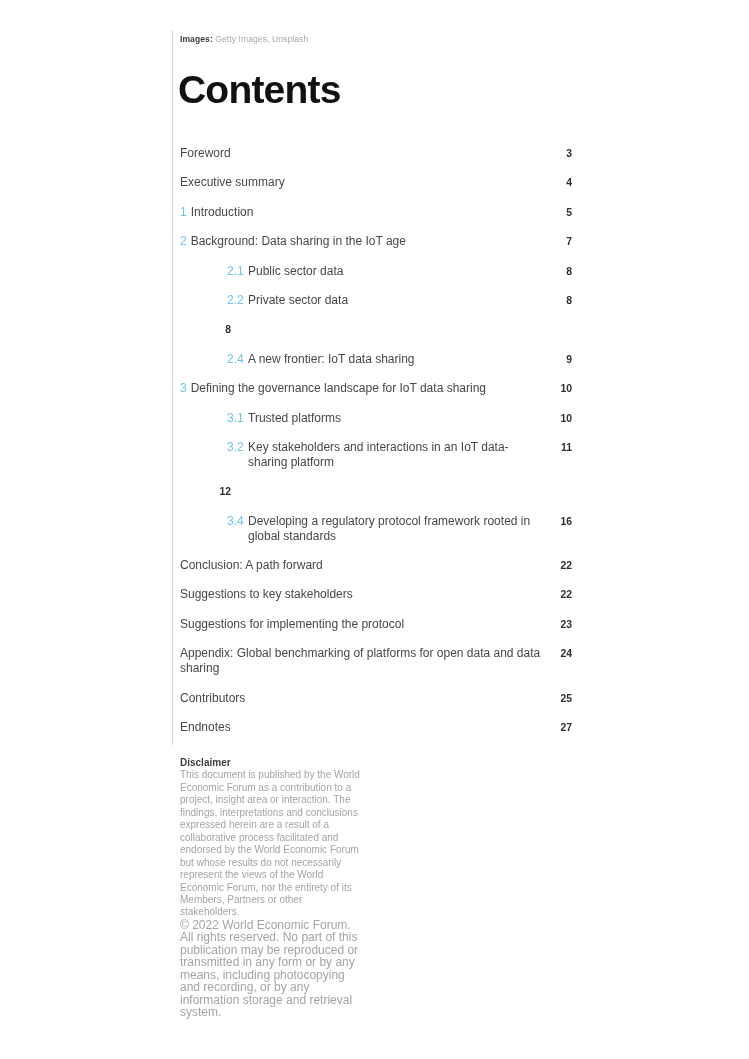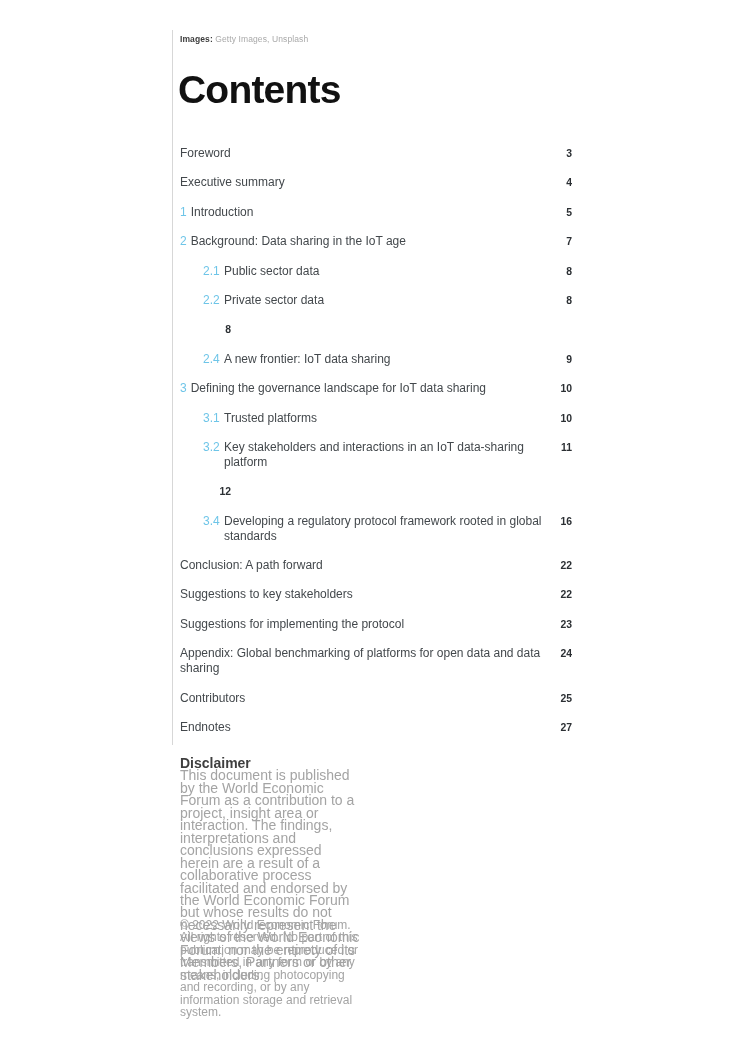--- a/index.html
+++ b/index.html
@@ -83,20 +83,21 @@
     display: flex;
     align-items: flex-start;
   }
   .toc-num {
     color: #6ec5e8;
     flex: 0 0 auto;
     margin-right: 4px;
   }
   .toc-num.wide {
     min-width: 17px;
+    margin-left: 24px;
   }
   .toc-text {
     flex: 1 1 auto;
   }
   .toc-page {
     font-size: 10.4px;
     line-height: 15px;
     font-weight: bold;
     color: #2b2f33;
     text-align: right;
@@ -104,21 +105,21 @@
     min-width: 18px;
     padding-left: 10px;
   }
 
   
   .disclaimer {
     position: absolute;
     left: 180px;
     top: 757px;
     width: 180px;
-    font-size: 14px;
+    font-size: 10px;
     line-height: 12.45px;
     color: #a4a4a4;
   }
   .disclaimer-title {
     color: #3f3f3f;
     font-weight: bold;
     display: block;
     margin-bottom: 0px;
   }
   .disclaimer-body {

